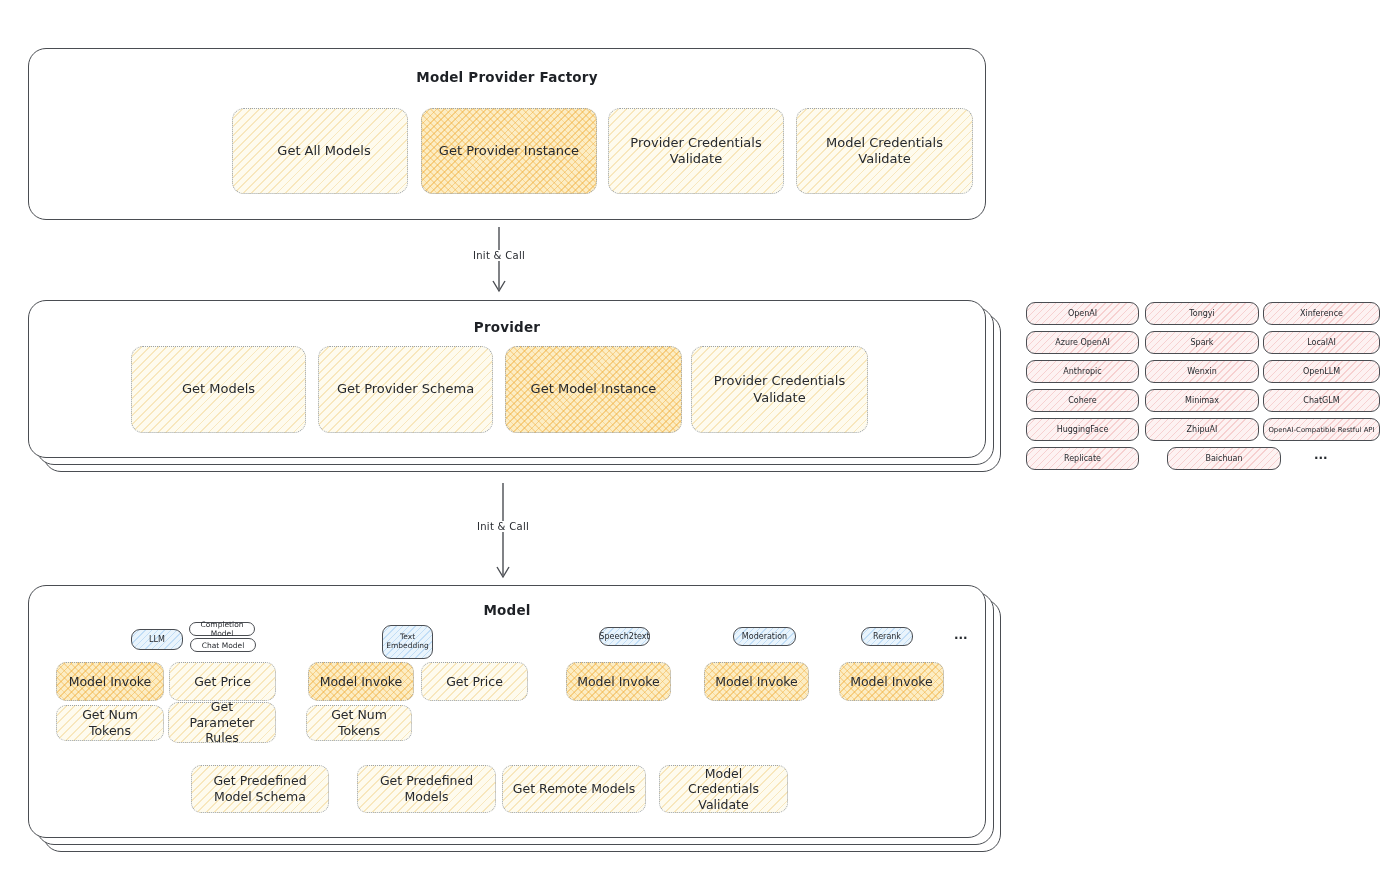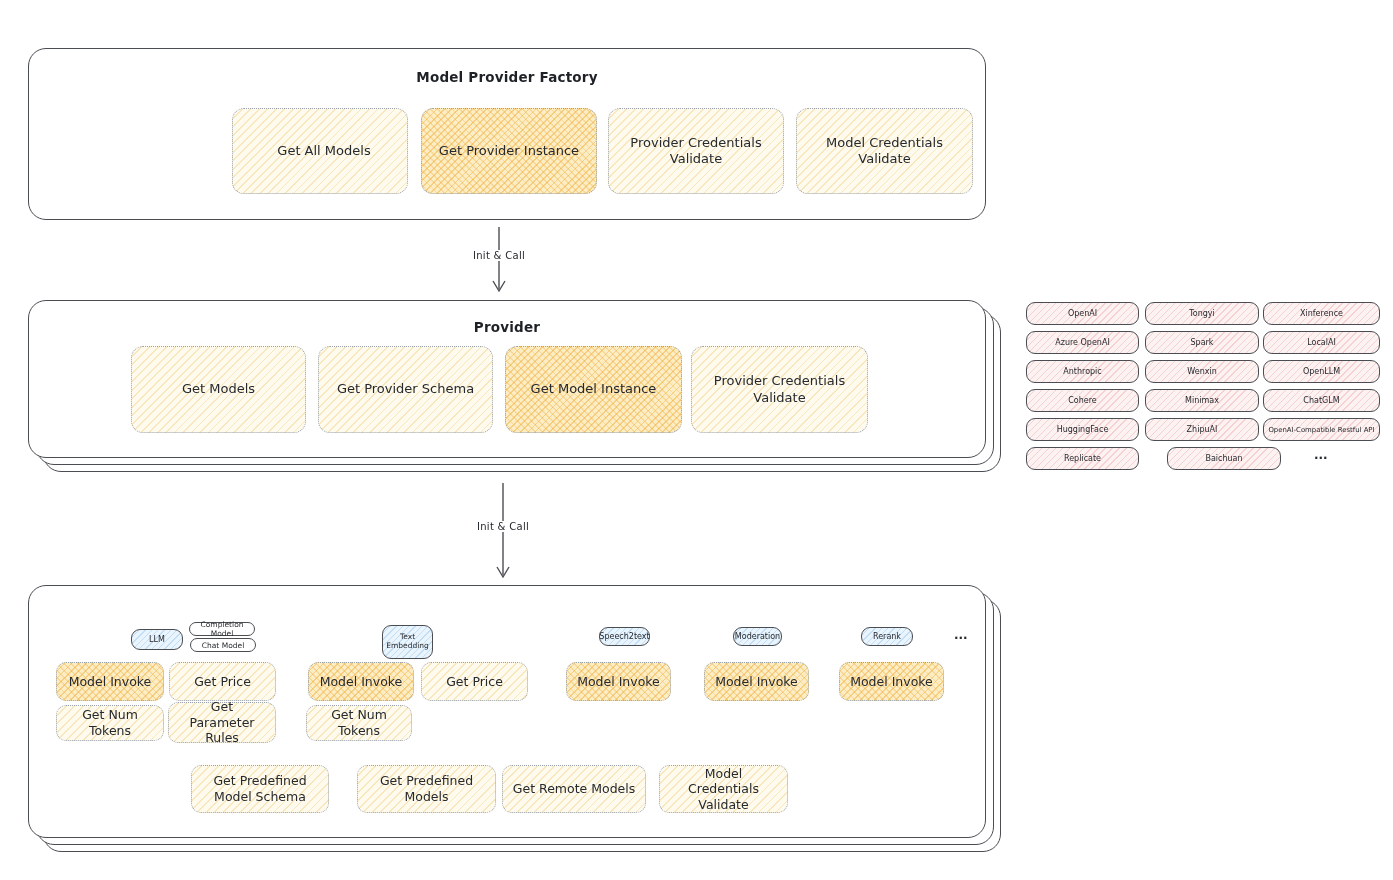--- a/index.html
+++ b/index.html
@@ -111,27 +111,28 @@
     <div class="pill" style="left:237px;top:31px;width:117px;">LocalAI</div>
     <div class="pill" style="left:237px;top:60px;width:117px;">OpenLLM</div>
     <div class="pill" style="left:237px;top:89px;width:117px;">ChatGLM</div>
     <div class="pill tiny" style="left:237px;top:118px;width:117px;">OpenAI-Compatible Restful API</div>
     <div class="more-dots" style="left:288px;top:148px;">...</div>
   </div>
 
   <div class="echo" style="left:43px;top:599px;width:958px;height:253px;"></div>
   <div class="echo" style="left:36px;top:592px;width:958px;height:253px;"></div>
   <div class="frame" style="left:28px;top:585px;width:958px;height:253px;">
+    <div class="frame-title" style="top:16px;">Model</div>
 
     <div class="tab-blue" style="left:102px;top:43px;width:52px;height:21px;">LLM</div>
     <div class="tab-white" style="left:160px;top:36px;width:66px;height:14px;">Completion Model</div>
     <div class="tab-white" style="left:161px;top:52px;width:66px;height:14px;">Chat Model</div>
     <div class="tab-blue" style="left:353px;top:39px;width:51px;height:27px;font-size:7.5px;padding:16px 4px;">Text Embedding</div>
     <div class="tab-blue" style="left:570px;top:41px;width:51px;height:19px;">Speech2text</div>
-    <div class="tab-blue" style="left:704px;top:41px;width:49px;height:19px;">Moderation</div>
+    <div class="tab-blue" style="left:704px;top:41px;width:63px;height:19px;">Moderation</div>
     <div class="tab-blue" style="left:832px;top:41px;width:52px;height:19px;">Rerank</div>
     <div class="more-dots" style="left:925px;top:42px;">...</div>
 
     <div class="btn hl sm" style="left:27px;top:76px;width:108px;height:39px;">Model Invoke</div>
     <div class="btn sm" style="left:140px;top:76px;width:107px;height:39px;">Get Price</div>
     <div class="btn hl sm" style="left:279px;top:76px;width:106px;height:39px;">Model Invoke</div>
     <div class="btn sm" style="left:392px;top:76px;width:107px;height:39px;">Get Price</div>
     <div class="btn hl sm" style="left:537px;top:76px;width:105px;height:39px;">Model Invoke</div>
     <div class="btn hl sm" style="left:675px;top:76px;width:105px;height:39px;">Model Invoke</div>
     <div class="btn hl sm" style="left:810px;top:76px;width:105px;height:39px;">Model Invoke</div>

